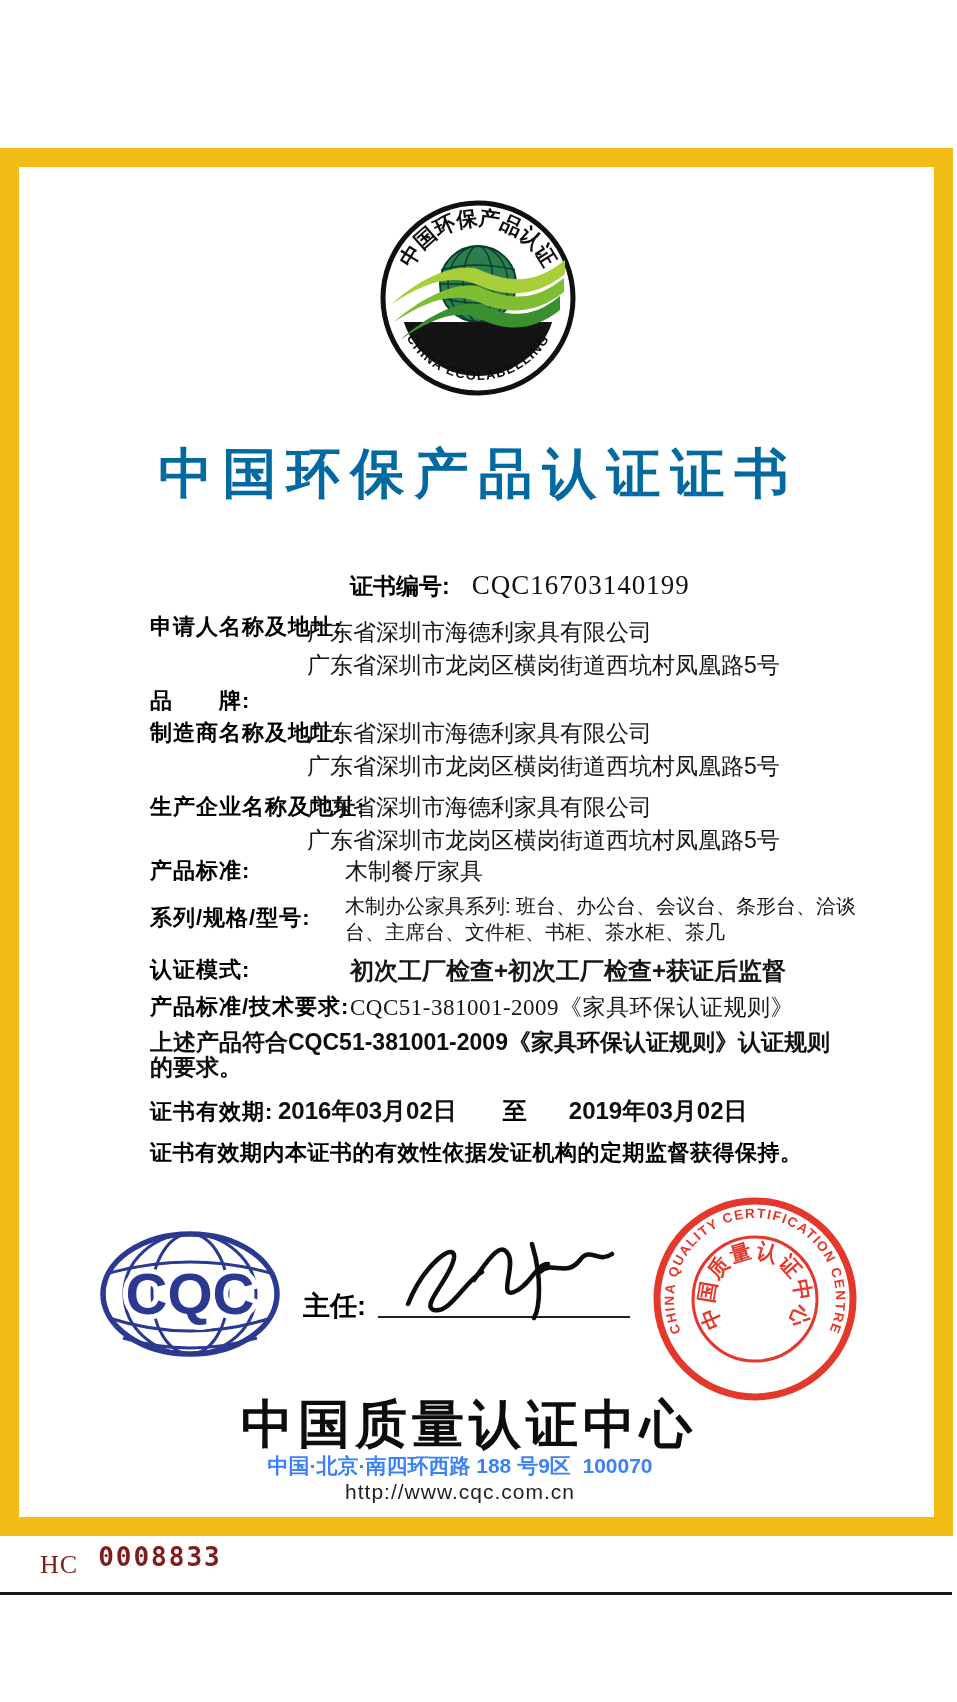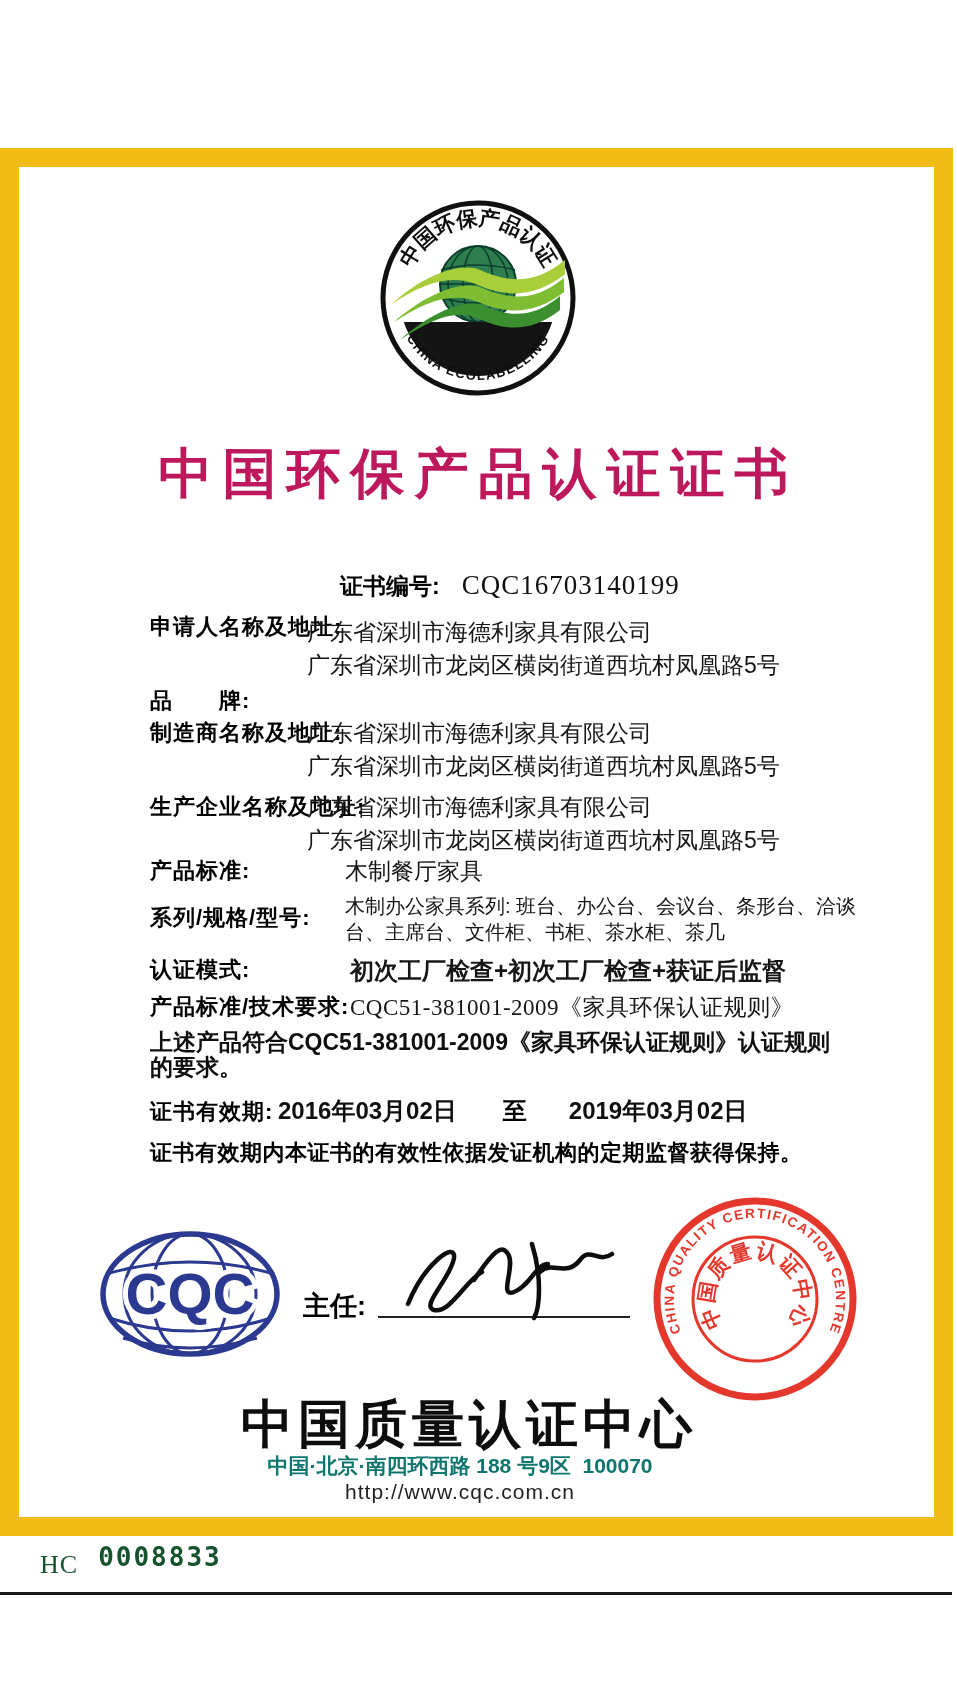--- a/index.html
+++ b/index.html
@@ -7,23 +7,23 @@
     position:relative;width:957px;height:1702px;background:#fff;overflow:hidden;
     font-family:"Liberation Sans",sans-serif;color:#1a1a1a;
   }
   .frame{
     position:absolute;left:0;top:148px;width:953px;height:1388px;
     border:19px solid #F2BC17;box-sizing:border-box;
   }
   .abs{position:absolute;}
   .title{
     position:absolute;top:438px;left:0;width:957px;text-align:center;
-    font-size:54px;font-weight:700;letter-spacing:10px;color:#be185d;white-space:nowrap;
+    font-size:54px;font-weight:700;letter-spacing:10px;color:#0369a1;white-space:nowrap;
   }
-  .cert-row{position:absolute;left:340px;top:570px;display:flex;align-items:baseline;gap:22px;white-space:nowrap;}
+  .cert-row{position:absolute;left:350px;top:570px;display:flex;align-items:baseline;gap:22px;white-space:nowrap;}
   .cert-label{font-size:23px;font-weight:700;color:#000;}
   .cert-value{font-family:"Liberation Serif",serif;font-size:27px;letter-spacing:1px;color:#111;}
   .lbl{
     position:absolute;left:150px;font-size:22px;font-weight:700;color:#000;
     letter-spacing:1px;white-space:nowrap;
   }
   .val{position:absolute;left:307px;font-size:23px;color:#161616;white-space:nowrap;}
   .val.small{font-size:20px;}
   .val.serif{font-family:"Liberation Serif",serif;letter-spacing:0.5px;}
   .para{position:absolute;left:150px;width:700px;font-size:23px;font-weight:600;line-height:25px;color:#0f0f0f;}
@@ -31,28 +31,28 @@
   .validity-row .date{font-size:24px;font-weight:600;color:#101010;}
   .validity-row .to{font-size:24px;font-weight:700;margin:0 42px 0 46px;color:#000;}
   .director{position:absolute;left:303px;top:1288px;font-size:27px;font-weight:700;color:#000;white-space:nowrap;}
   .sig-line{position:absolute;left:378px;top:1316px;width:252px;border-top:2px solid #222;}
   .org-heading{
     position:absolute;top:1390px;left:0;width:938px;text-align:center;
     font-size:52px;font-weight:700;letter-spacing:5px;color:#0d0d0d;white-space:nowrap;
   }
   .org-address{
     position:absolute;top:1452px;left:0;width:920px;text-align:center;
-    font-size:21px;font-weight:600;color:#0f766e;white-space:pre;
+    font-size:21px;font-weight:600;color:#3b82f6;white-space:pre;
   }
   .org-url{
     position:absolute;top:1480px;left:0;width:920px;text-align:center;
     font-size:21px;letter-spacing:1px;color:#222;white-space:nowrap;
   }
   .scan-line{position:absolute;top:1592px;left:0;width:952px;height:3px;background:#181818;}
-  .serial{position:absolute;left:40px;top:1542px;display:flex;align-items:flex-start;gap:20px;color:#14532d;}
+  .serial{position:absolute;left:40px;top:1542px;display:flex;align-items:flex-start;gap:20px;color:#7f1d1d;}
   .serial-prefix{font-family:"Liberation Serif",serif;font-size:26px;margin-top:8px;letter-spacing:1px;}
   .serial-number{font-family:"DejaVu Sans Mono",monospace;font-size:26px;letter-spacing:2px;font-weight:600;text-align:right;}
   svg{display:block;}
   svg text{font-family:"Liberation Sans",sans-serif;}
 </style>
 </head>
 <body>
 
 <div class="page">
 

